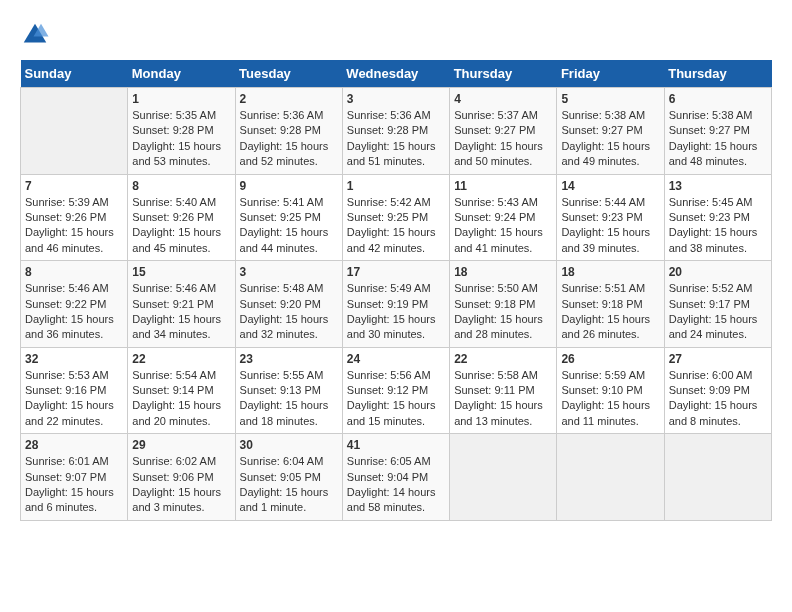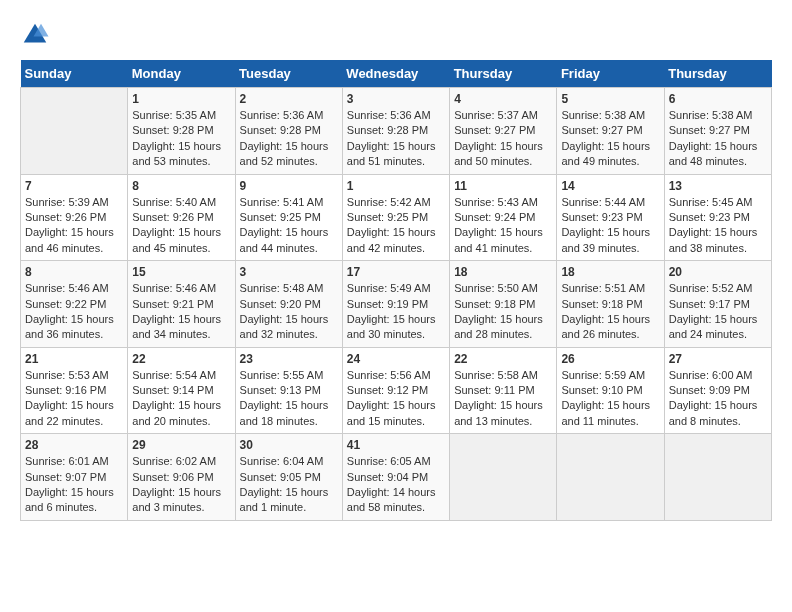--- a/index.html
+++ b/index.html
@@ -200,21 +200,21 @@
           <div class="day-number">18</div>
         <div class="day-info">Sunrise: 5:51 AM<br>Sunset: 9:18 PM<br>Daylight: 15 hours<br>and 26 minutes.</div>
         </td>
         <td>
           <div class="day-number">20</div>
         <div class="day-info">Sunrise: 5:52 AM<br>Sunset: 9:17 PM<br>Daylight: 15 hours<br>and 24 minutes.</div>
         </td>
       </tr>
       <tr>
         <td>
-          <div class="day-number">21</div>
+          <div class="day-number">32</div>
         <div class="day-info">Sunrise: 5:53 AM<br>Sunset: 9:16 PM<br>Daylight: 15 hours<br>and 22 minutes.</div>
         </td>
         <td>
           <div class="day-number">22</div>
         <div class="day-info">Sunrise: 5:54 AM<br>Sunset: 9:14 PM<br>Daylight: 15 hours<br>and 20 minutes.</div>
         </td>
         <td>
           <div class="day-number">23</div>
         <div class="day-info">Sunrise: 5:55 AM<br>Sunset: 9:13 PM<br>Daylight: 15 hours<br>and 18 minutes.</div>
         </td>

